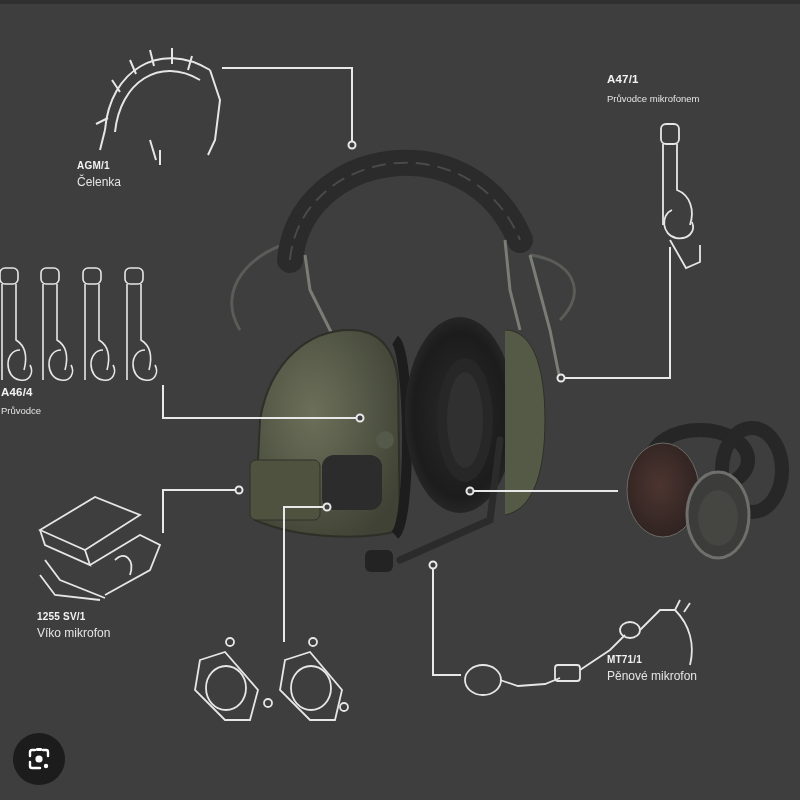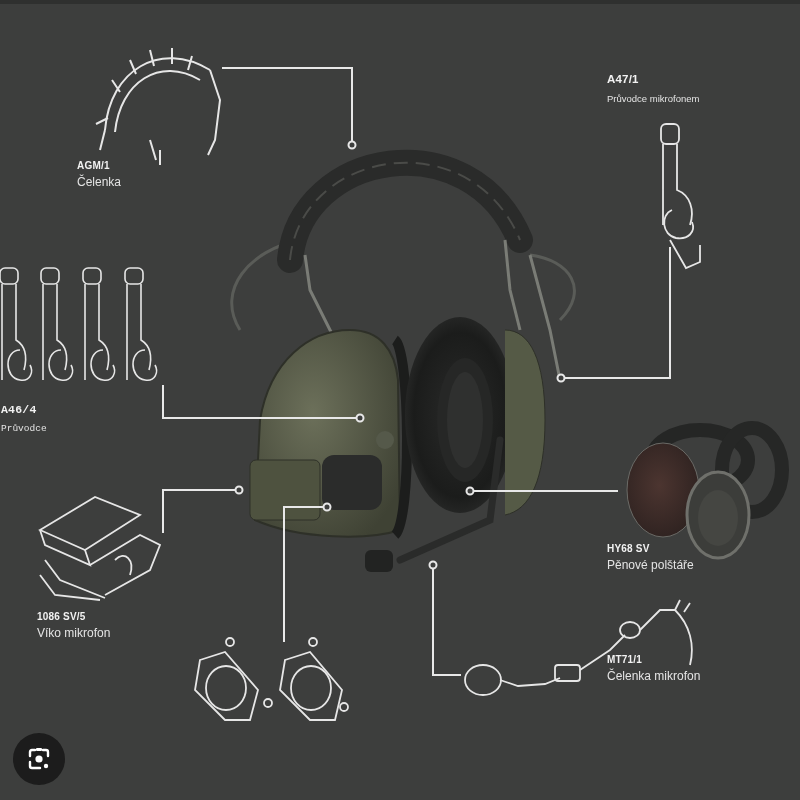--- a/index.html
+++ b/index.html
@@ -171,39 +171,35 @@
   <div class="label" style="left:77px; top:160px;">
     <div class="code">AGM/1</div>
     <div class="desc">Čelenka</div>
   </div>
 
   <div class="label" style="left:607px; top:73px;">
     <div class="code small">A47/1</div>
     <div class="desc small" style="margin-top:8px;">Průvodce mikrofonem</div>
   </div>
 
-  <div class="label" style="left:1px; top:403px;font-family:Liberation Mono, monospace;">
+  <div class="label" style="left:1px; top:386px;">
     <div class="code small">A46/4</div>
     <div class="desc small">Průvodce</div>
   </div>
 
   <div class="label" style="left:37px; top:611px;">
-    <div class="code">1086 SV/5</div>
+    <div class="code">1255 SV/1</div>
     <div class="desc">Víko mikrofon</div>
   </div>
 
-  <div class="label" style="left:607px; top:543px;">
-    <div class="code">HY68 SV</div>
-    <div class="desc">Pěnové polštáře</div>
-  </div>
 
 
   <div class="label" style="left:607px; top:654px;">
     <div class="code">MT71/1</div>
-    <div class="desc">Čelenka mikrofon</div>
+    <div class="desc">Pěnové mikrofon</div>
   </div>
 
   <div class="lens-btn">
     <svg width="26" height="26" viewBox="0 0 26 26">
       <path d="M4 10 L4 6 Q4 4 6 4 L9 4 M17 4 L20 4 Q22 4 22 6 L22 10 M4 16 L4 20 Q4 22 6 22 L14 22" fill="none" stroke="#fff" stroke-width="2.4" stroke-linecap="round"></path>
       <rect x="10" y="2" width="6" height="3" rx="1" fill="#fff"></rect>
       <circle cx="13" cy="13" r="3.6" fill="#fff"></circle>
       <circle cx="20" cy="20" r="2.2" fill="#fff"></circle>
     </svg>
   </div>

